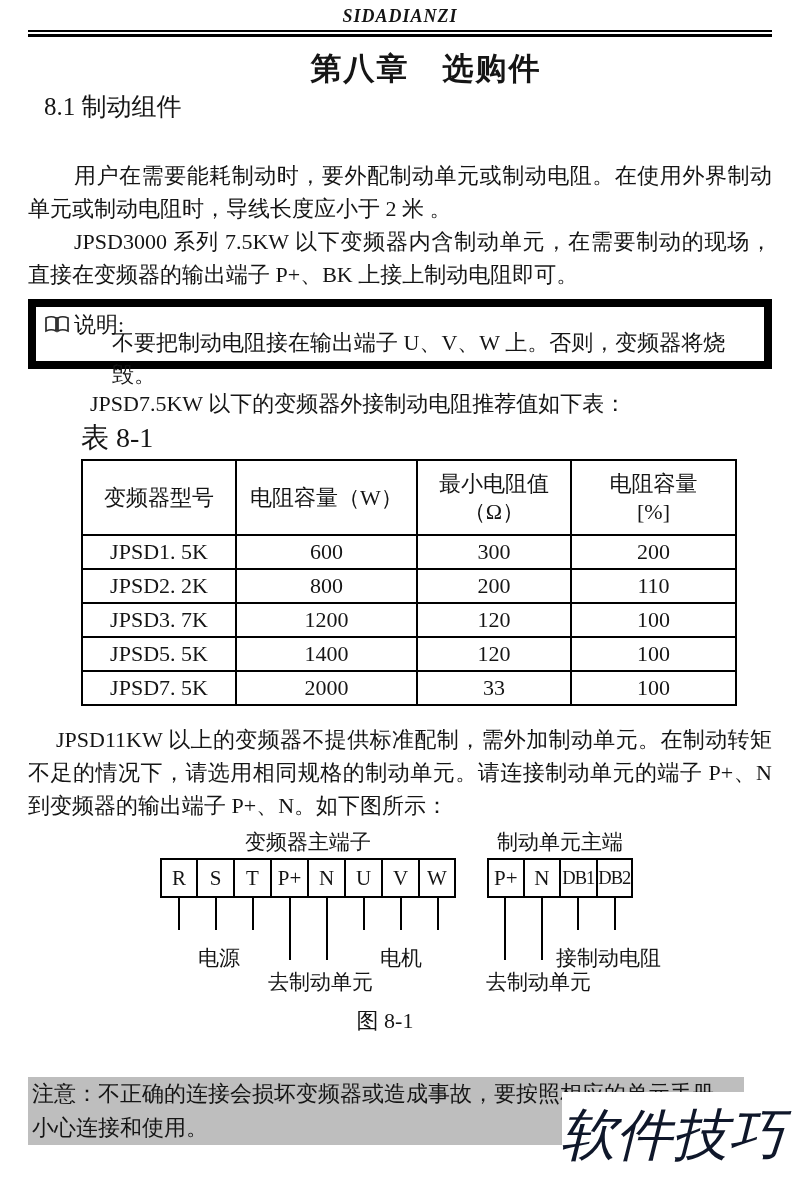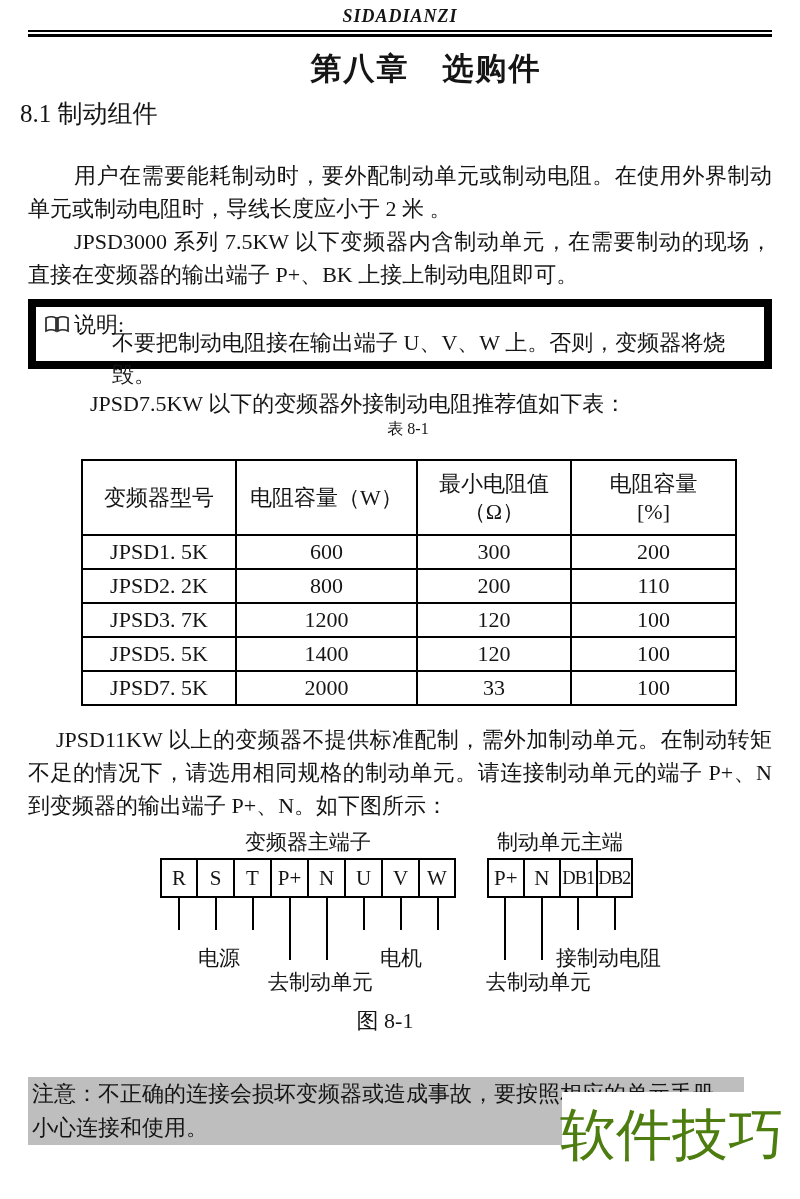--- a/index.html
+++ b/index.html
@@ -7,34 +7,34 @@
     position:relative;width:800px;height:1199px;margin:0 auto;background:#ffffff;
     font-family:"Liberation Serif","DejaVu Serif",serif;color:#151515;overflow:hidden;
   }
   .abs{position:absolute;}
   
   .brand{top:6px;left:0;width:800px;text-align:center;font-size:18px;font-style:italic;font-weight:bold;letter-spacing:1px;}
   .rule-thin{top:30px;left:28px;width:744px;height:2px;background:#000;}
   .rule-thick{top:34px;left:28px;width:744px;height:3px;background:#000;}
   
   .chapter{top:48px;left:0;width:800px;text-align:center;font-size:31px;font-weight:bold;font-family:"Liberation Sans","DejaVu Sans",sans-serif;letter-spacing:2px;padding-left:26px;}
-  .section{top:90px;left:20px;font-size:25px;margin-top:7px;}
+  .section{top:90px;left:44px;font-size:25px;}
   
   .para{left:28px;width:744px;font-size:22px;line-height:33px;text-align:justify;text-justify:inter-character;}
   .p1{top:159px;text-indent:46px;}
   .p2{top:225px;text-indent:46px;}
   .p3{top:723px;text-indent:28px;}
   
   .notebox{top:299px;left:28px;width:744px;height:70px;box-sizing:border-box;border:8px solid #000000;}
   .note-line1{position:absolute;top:3px;left:8px;font-size:22px;line-height:30px;display:flex;align-items:center;gap:4px;}
   .note-line2{position:absolute;top:20px;left:76px;font-size:22px;line-height:32px;}
   .book-icon svg{display:block;}
   
   .tintro{top:389px;left:90px;font-size:22px;}
-  .tcaption{top:419px;left:81px;width:654px;text-align:center;font-size:16px;}
+  .tcaption{top:419px;left:81px;width:654px;text-align:left;font-size:28px;}
   
   table.spec{position:absolute;top:446px;left:81px;width:654px;border-collapse:collapse;table-layout:fixed;margin-top:13px;}
   table.spec th,table.spec td{border:2px solid #000;text-align:center;font-weight:normal;font-size:22px;padding:0;}
   table.spec th{height:73px;line-height:28px;}
   table.spec td{height:32px;}
   col.c1{width:154px;}col.c2{width:181px;}col.c3{width:154px;}col.c4{width:165px;}
   
   .figure{top:828px;left:0;width:800px;height:210px;}
   .grp-title{position:absolute;top:0;font-size:21px;}
   .grp-title.inv{left:160px;width:296px;text-align:center;}
@@ -57,22 +57,22 @@
   .lab-motor{top:116px;left:380px;}
   .lab-tores{top:116px;left:556px;}
   .lab-tobrk{top:140px;left:268px;}
   .lab-frinv{top:140px;left:486px;}
   .fig-caption{position:absolute;top:178px;left:300px;width:170px;text-align:center;font-size:22px;}
   
   .gbar{background:#bebebe;height:34px;font-size:22px;line-height:34px;white-space:nowrap;overflow:hidden;}
   .gbar1{top:1077px;left:28px;width:712px;padding-left:4px;}
   .gbar2{top:1111px;left:28px;width:536px;padding-left:4px;}
   .white-patch{top:1092px;left:562px;width:238px;height:107px;background:#fff;z-index:2;}
-  .watermark{top:1098px;left:560px;width:240px;font-size:56px;color:#4d7c0f;z-index:3;white-space:nowrap;
-             font-family:"Liberation Sans","DejaVu Sans",sans-serif;}
+  .watermark{top:1098px;left:560px;width:240px;font-size:56px;color:#0f172a;z-index:3;white-space:nowrap;
+             font-family:"Liberation Sans","DejaVu Sans",sans-serif;font-style:italic;}
 </style>
 </head>
 <body>
 
 <div class="page">
 
   <div class="abs brand">SIDADIANZI</div>
   <div class="abs rule-thin"></div>
   <div class="abs rule-thick"></div>
 

